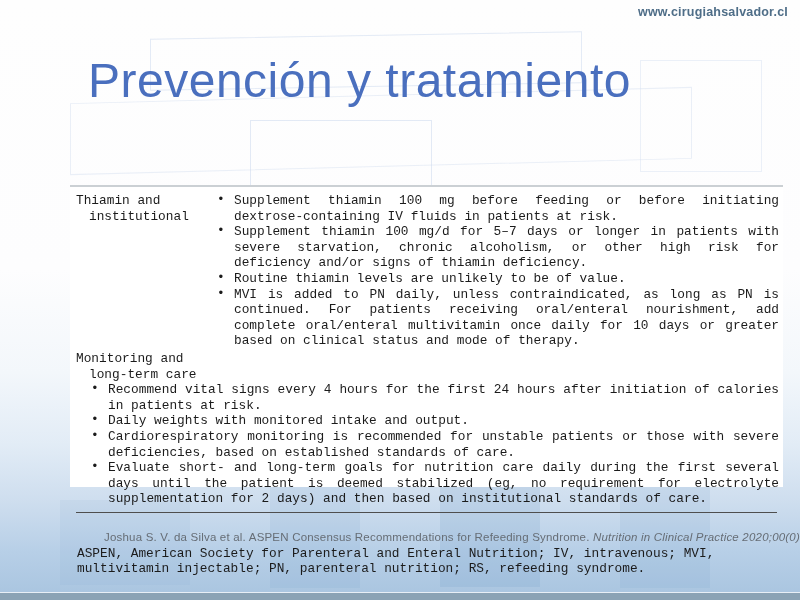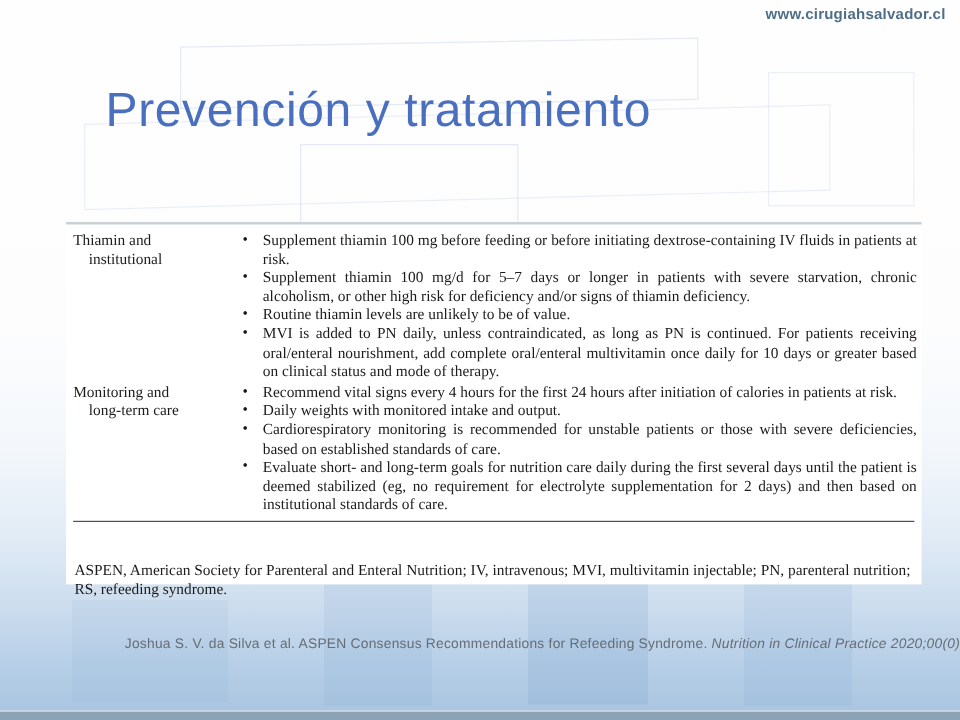--- a/index.html
+++ b/index.html
@@ -21,35 +21,35 @@
   .ph2 { left:440px; top:482px; width:100px; height:105px; background:rgba(110,155,200,.18); }
   .ph3 { left:620px; top:478px; width:90px;  height:110px; }
   .ph4 { left:60px;  top:500px; width:130px; height:85px;  background:rgba(130,168,210,.10); }
 
   .site-url {
     position:absolute; top:5px; right:12px;
     font-size:12.5px; font-weight:600; color:var(--url,#4f6e88);
     letter-spacing:.2px;
   }
   .slide-title {
-    position:absolute; left:88px; top:68px;
-    font-size:40px; line-height:1.2; font-weight:400;
+    position:absolute; left:88px; top:52px;
+    font-size:48px; line-height:1.2; font-weight:400;
     color:var(--title,#4a6fbe); letter-spacing:.5px;
   }
 
   .paper {
-    position:absolute; left:55px; top:185px; width:713px; height:302px;
+    position:absolute; left:70px; top:185px; width:713px; height:302px;
     background:#ffffff;
     border-top:2px solid rgba(140,150,160,.45);
     box-sizing:border-box; padding:6px 4px 0 6px;
-    font-family:Liberation Serif, serif;
+    font-family:Liberation Mono, monospace;
     font-size:12.8px; line-height:15.6px; color:var(--table_text,#1b1b1b);
   }
   .trow { display:flex; align-items:flex-start; }
-  .trow + .trow { margin-top:2px; }
+  .trow + .trow { margin-top:2px;flex-direction:column; }
   .tlabel { width:126px; flex-shrink:0; }
   .tlabel .l2 { padding-left:13px; }
   .tbullets { flex:1; margin:0; padding:0; list-style:none; }
   .tbullets li { position:relative; margin-left:10px; padding-left:22px; text-align:justify; }
   .tbullets li::before { content:"\2022"; position:absolute; left:5px; top:-1px; }
   .sepline { border:0; border-top:1.5px solid #4e4e4e; margin:5px 2px 5px 0; }
   .footnote { padding:1px 2px 0 1px;margin-top:32px; }
 
   .citation {
     position:absolute; left:0; right:0; top:531px; text-align:right;

